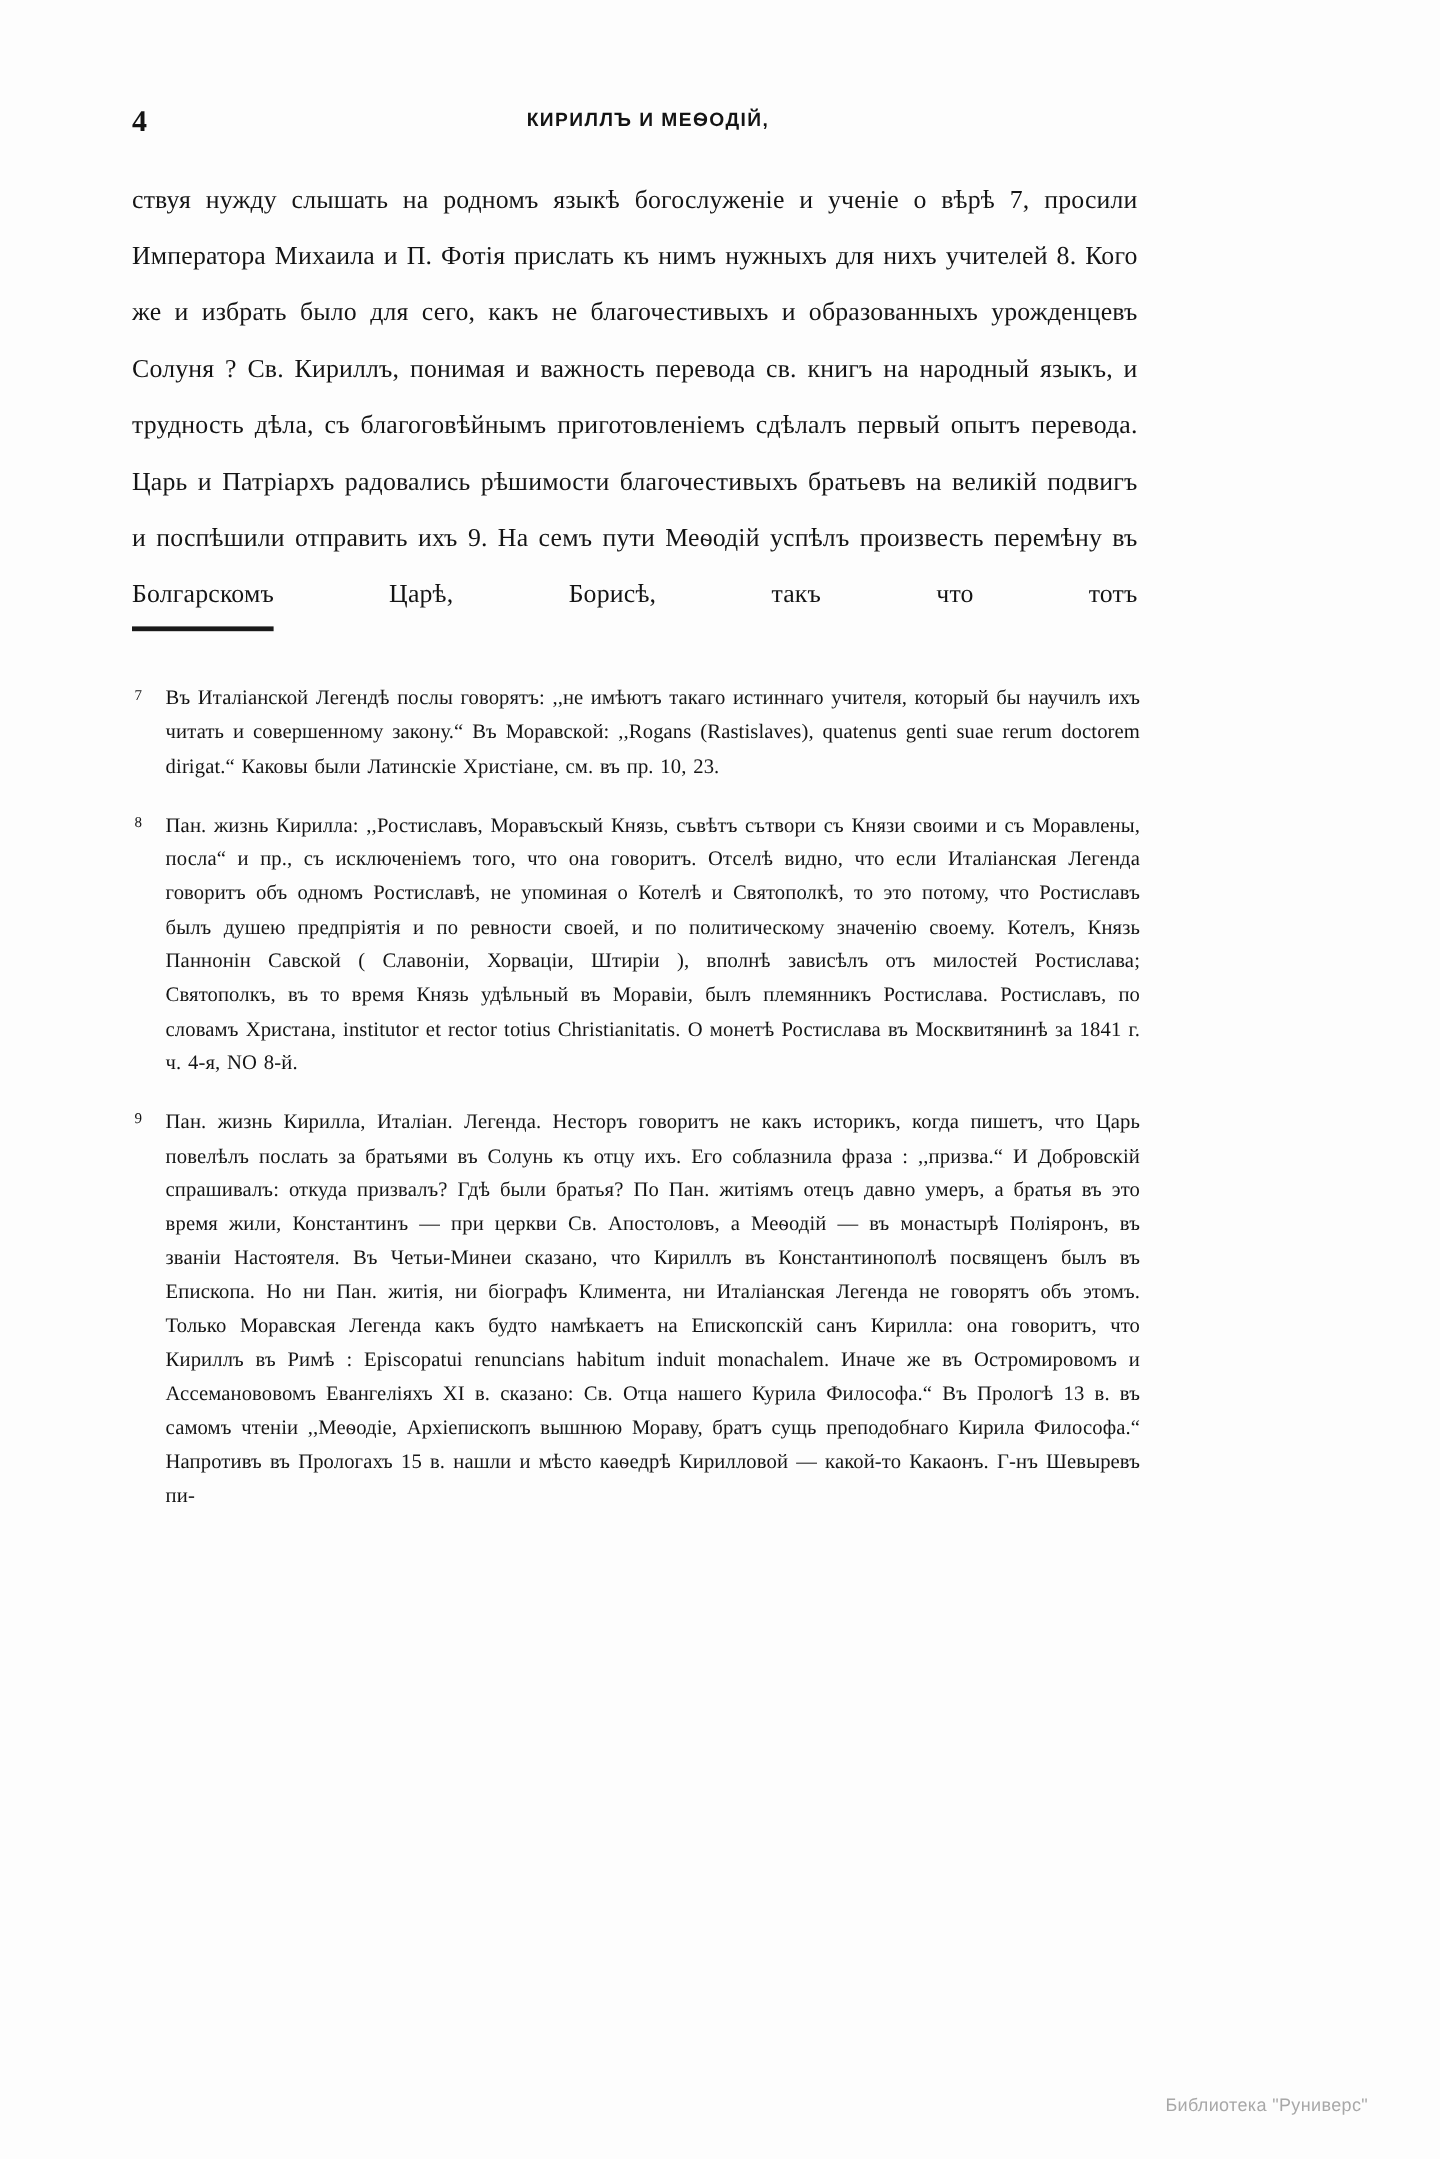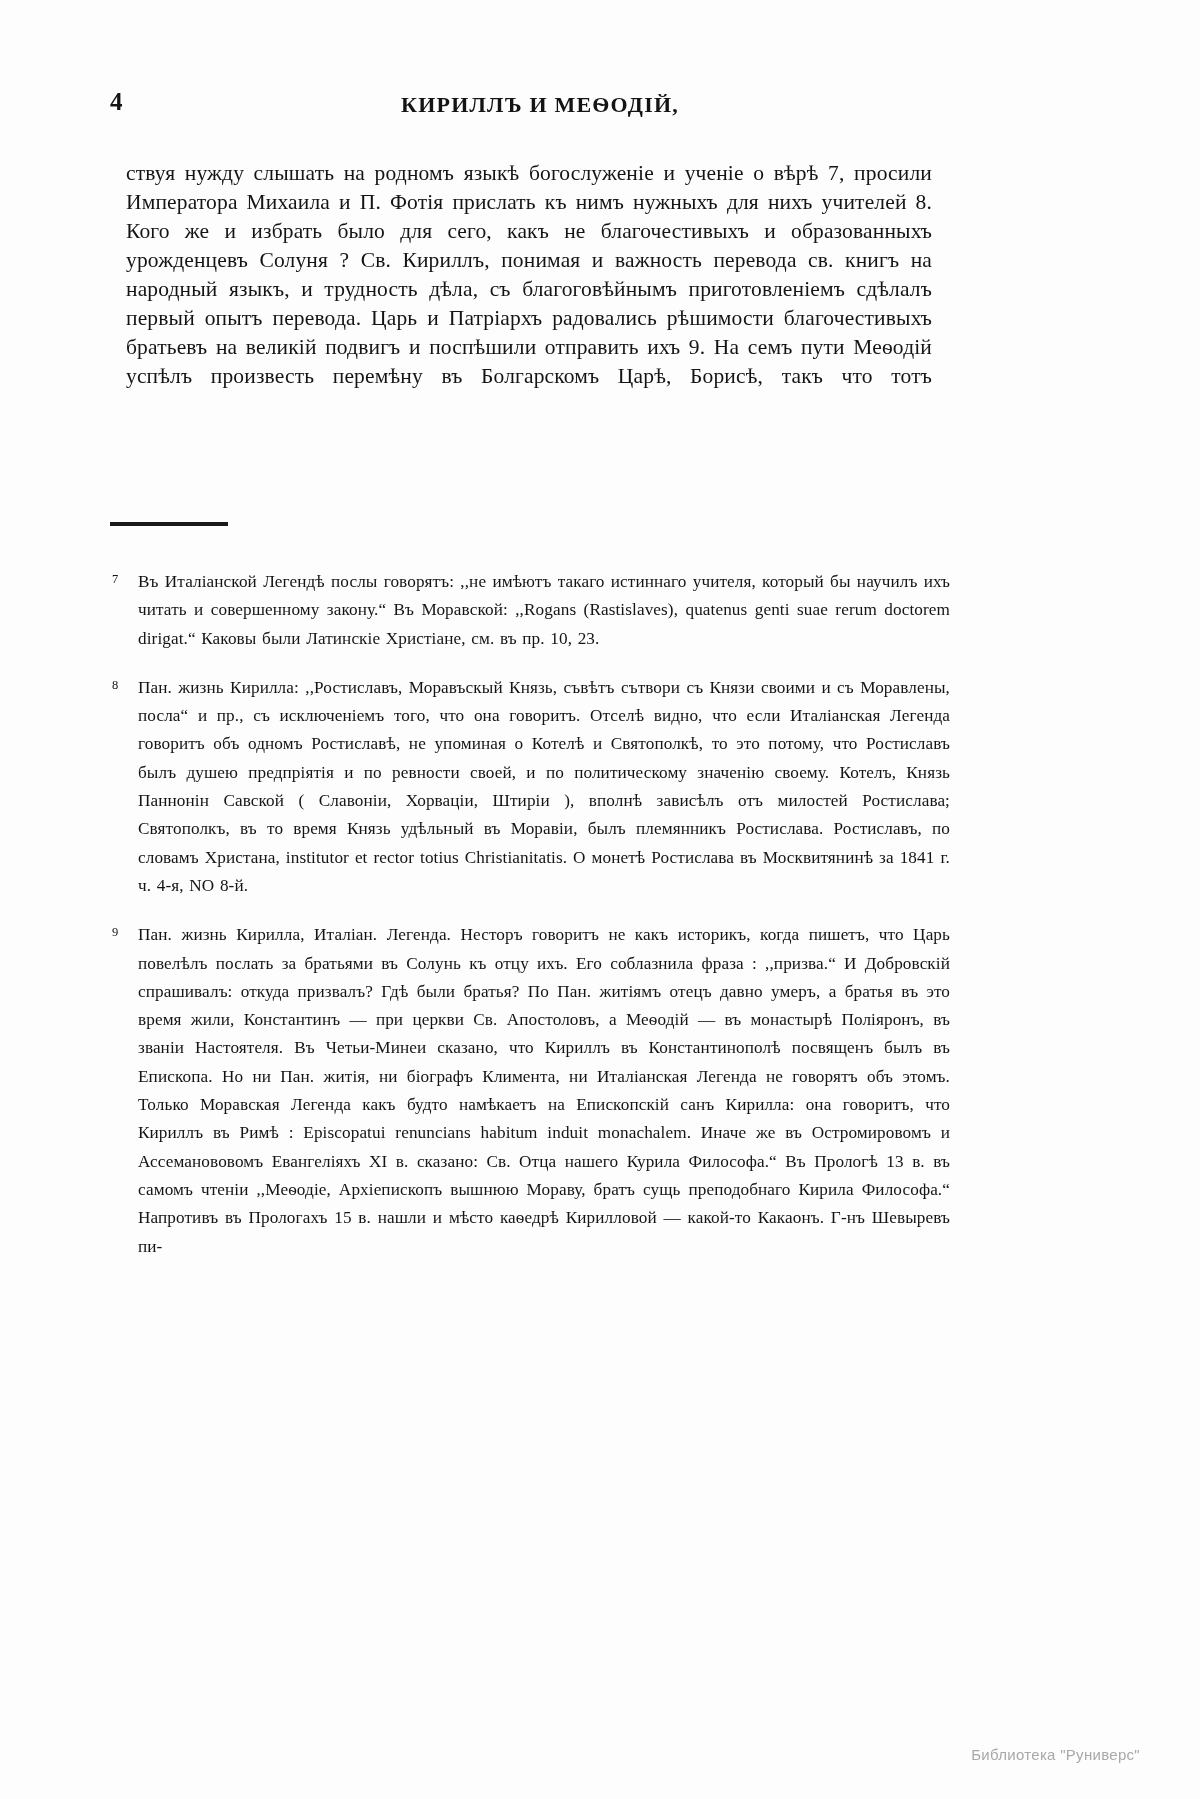--- a/index.html
+++ b/index.html
@@ -36,35 +36,35 @@
     font-size: 25px;
     font-weight: bold;
     font-family: "Liberation Serif", serif;
   }
   .running-title {
     position: absolute;
     left: 0;
     top: 4px;
     width: 860px;
     text-align: center;
-    font-size: 22px;
+    font-size: 16px;
     font-weight: bold;
     letter-spacing: 1.2px;
-    font-family: Liberation Serif, serif;
+    font-family: Liberation Sans, sans-serif;
   }
   .body-block {
     position: absolute;
     left: 110px;
     top: 143px;
     width: 838px;
   }
   .body-block p {
-    margin: 16px;
+    margin: 0;
     font-size: 21.5px;
-    line-height: 29px;
+    line-height: 47px;
     text-align: justify;
     text-align-last: justify;
     letter-spacing: 0.15px;
     word-spacing: 1.5px;
   }
   .rule {
     position: absolute;
     left: 110px;
     top: 522px;
     width: 118px;

